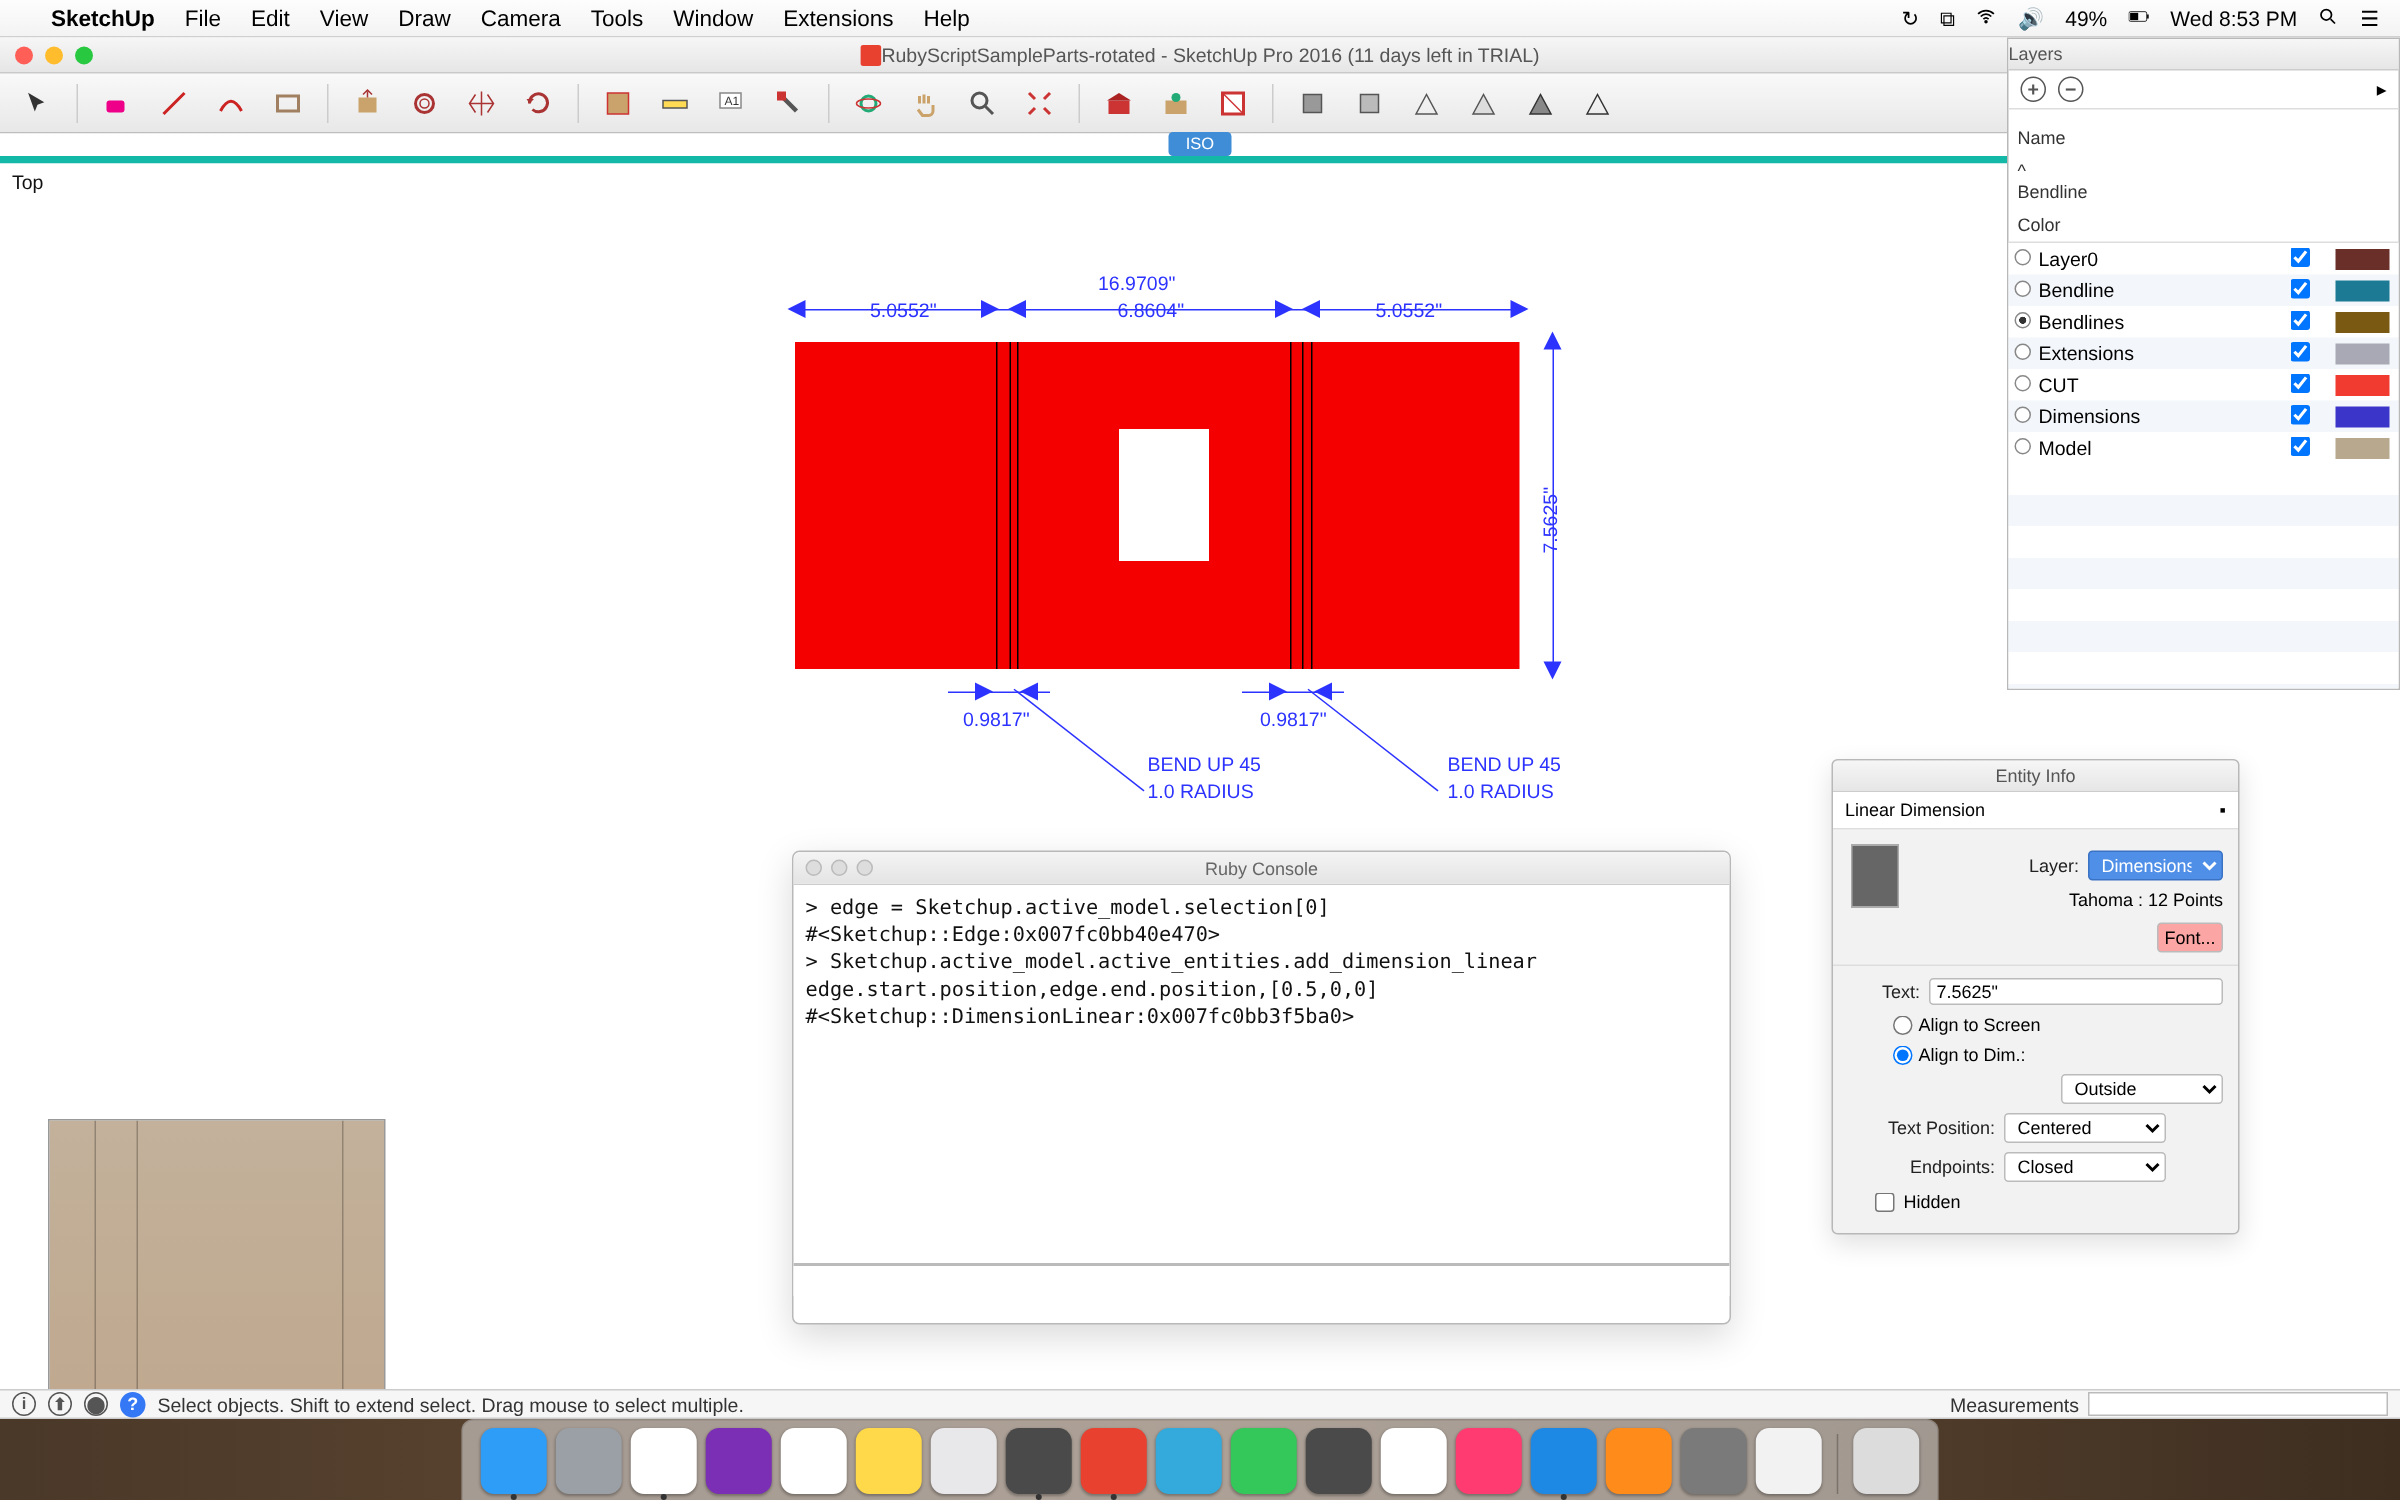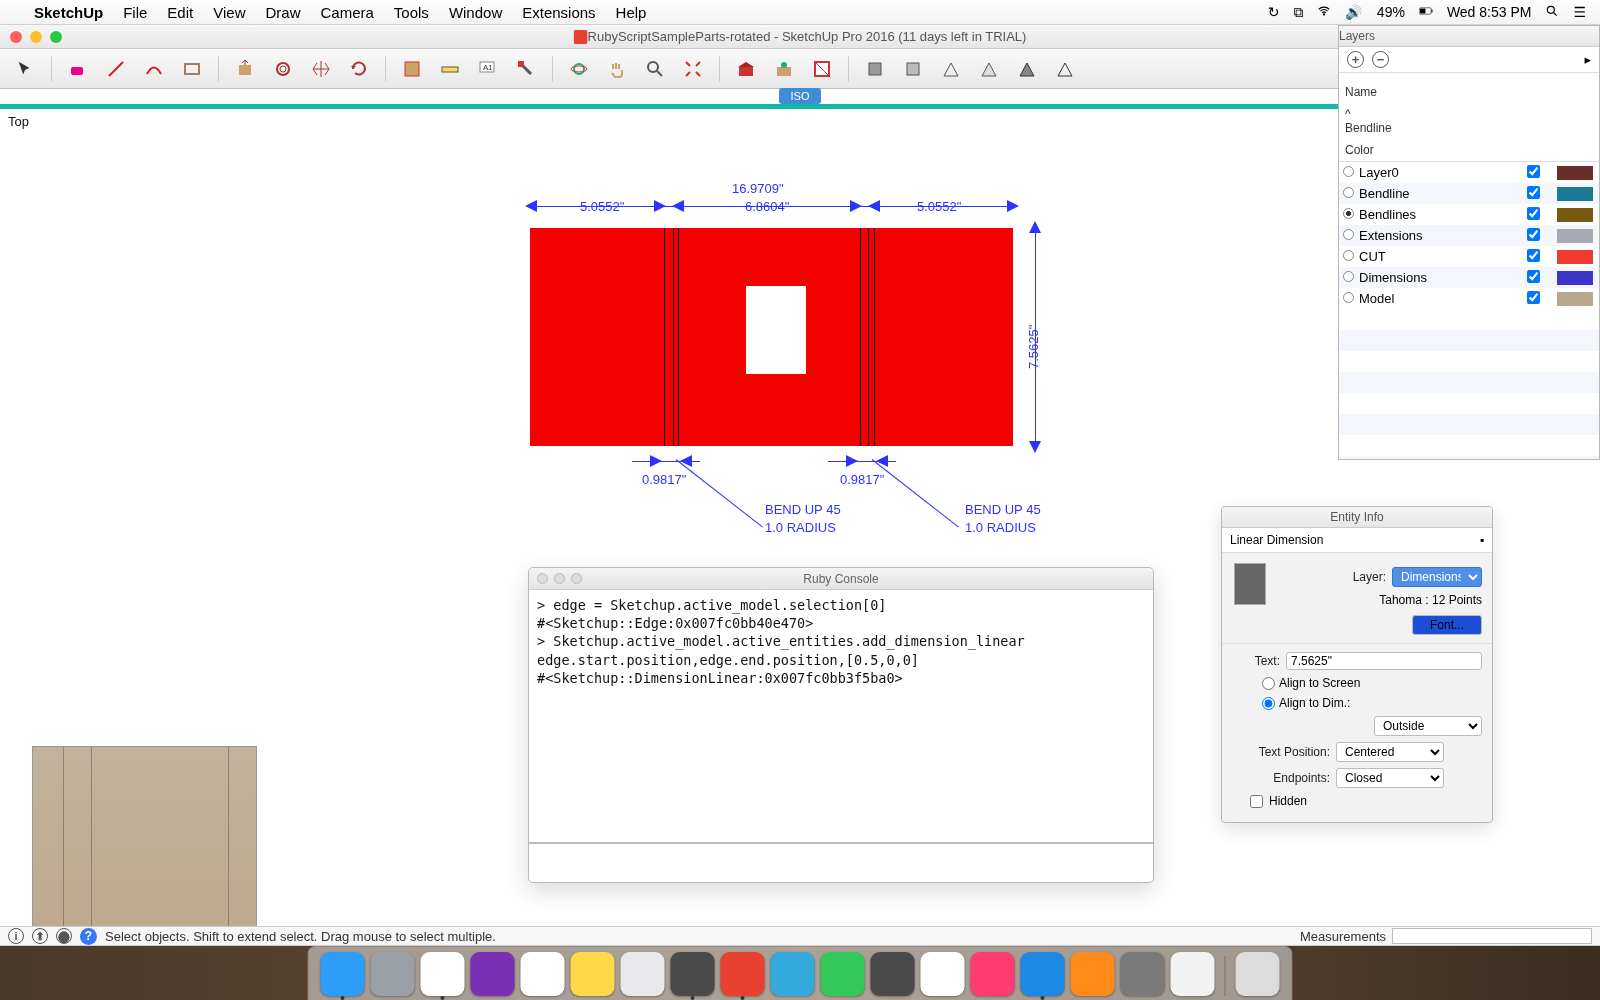--- a/index.html
+++ b/index.html
@@ -71,21 +71,21 @@
 
 
 .einfo { position:absolute; right:107px; top:506px; width:272px; border:1px solid #b8b8b8; background:#f2f2f2; font-size:12px; border-radius:4px; box-shadow:0 6px 18px rgba(0,0,0,.12);}
 .einfo .phead { background:linear-gradient(#f6f6f6,#e6e6e6); text-align:center; font-size:12px; color:#555; padding:3px 0; border-bottom:1px solid #ccc; position:relative; border-radius:4px 4px 0 0;}
 .einfo .sub { background:#fff; padding:5px 8px; border-bottom:1px solid #ddd; display:flex; justify-content:space-between; align-items:center;}
 .einfo .body { padding:8px 10px; }
 .einfo .thumb { width:32px; height:42px; background:#666; display:inline-block; vertical-align:top; margin:2px 10px 2px 2px; border:1px solid #aaa;}
 .einfo label { display:inline-block; width:98px; text-align:right; margin-right:6px; color:#222;}
 .einfo select, .einfo input[type=text] { font-size:12px; padding:1px 4px; border:1px solid #bbb; border-radius:3px; background:#fff;}
 .einfo .line { margin:6px 0; display:flex; align-items:center;}
-.einfo .btnflat { background:#1d4ed8; border:1px solid #bbb; border-radius:3px; padding:2px 17px; font-size:12px; float:right; margin-top:2px;}
+.einfo .btnflat { background:#fca5a5; border:1px solid #bbb; border-radius:3px; padding:2px 4px; font-size:12px; float:right; margin-top:2px;}
 .einfo .radio { margin-right:4px;}
 .einfo .sel2 { width:108px;}
 
 
 .horizon { position:absolute; left:0; right:0; top:822px; height:1px; background:#d9b89a;}
 
 
 .statusbar { position:absolute; left:0; right:0; bottom:54px; height:20px; border-top:1px solid #ccc; border-bottom:1px solid #ccc; background:#f6f6f6; display:flex; align-items:center; padding:0 8px; font-size:13px; gap:8px; color:#333;}
 .statusbar .right { margin-left:auto; display:flex; align-items:center; gap:6px;}
 .statusbar .mbox { width:200px; height:16px; border:1px solid #bbb; background:#fff;}

